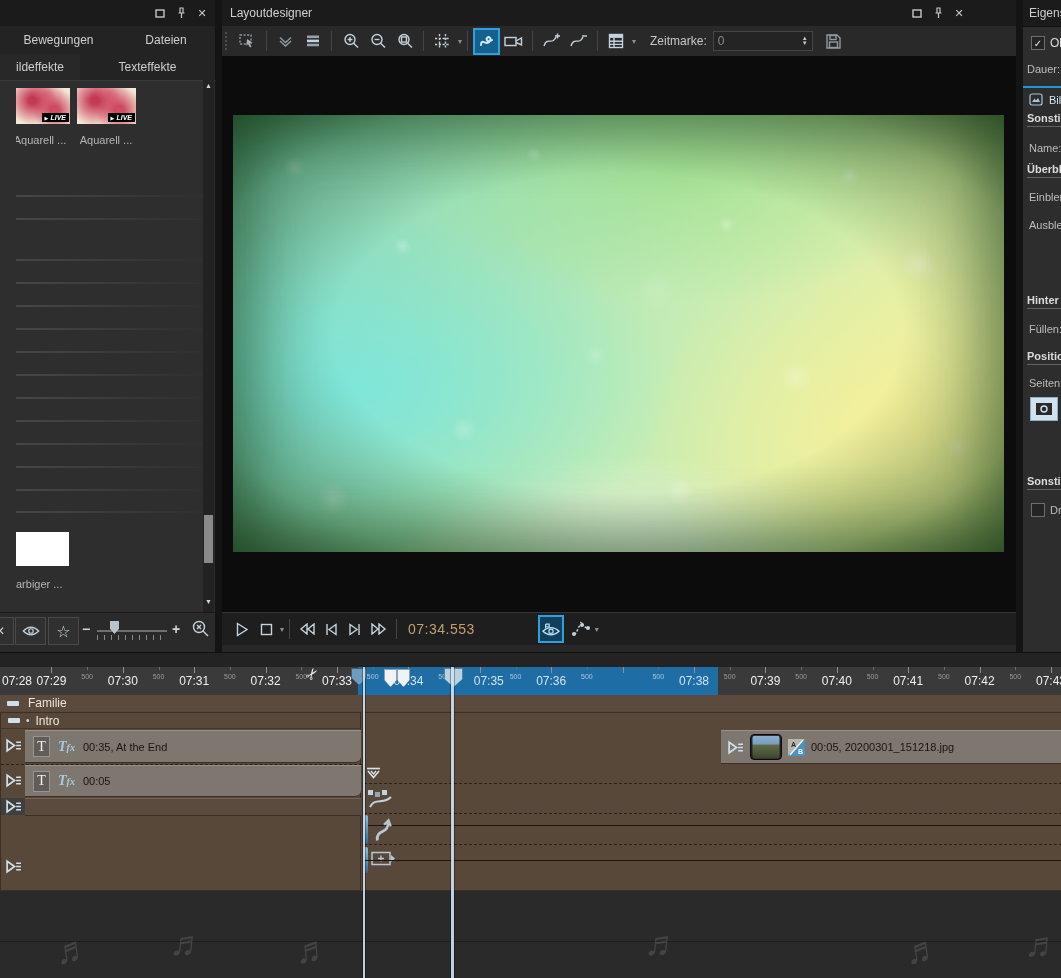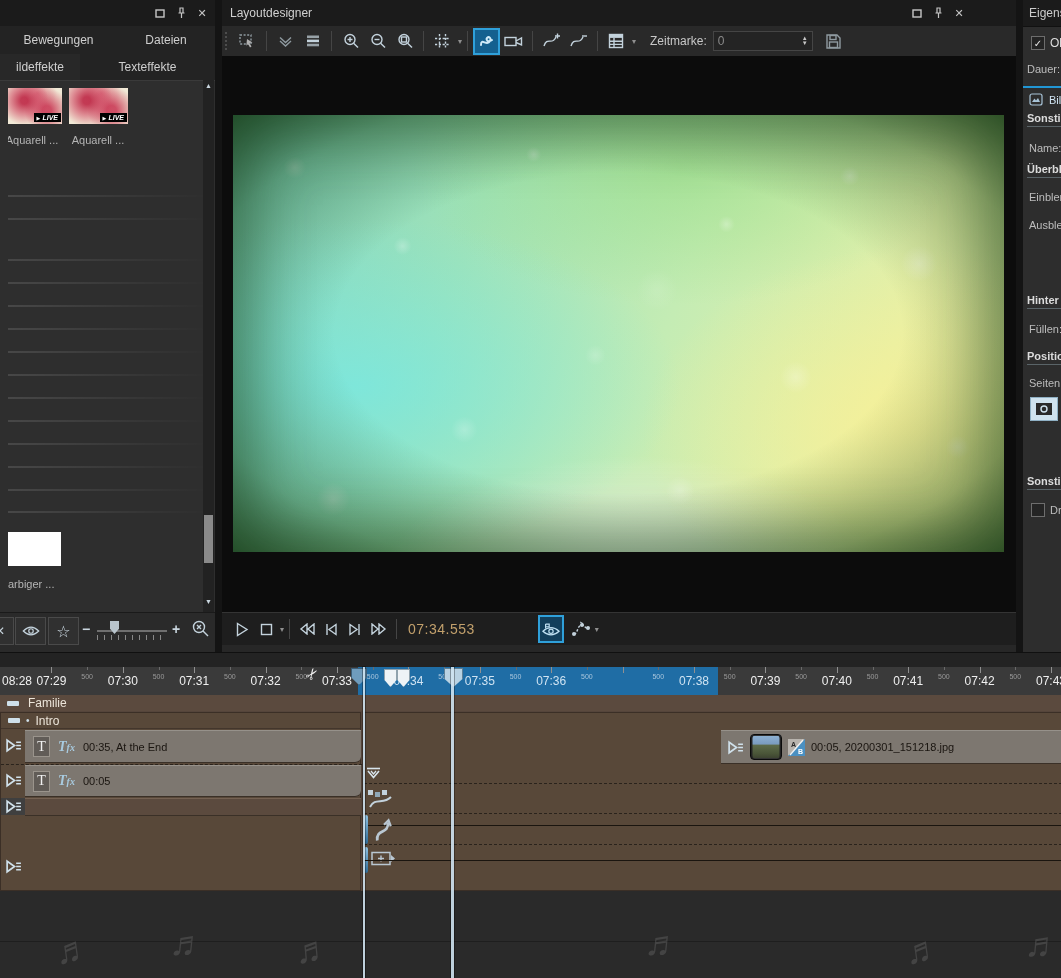--- a/index.html
+++ b/index.html
@@ -146,21 +146,21 @@
     <div class="abs tab" style="left:117px;top:26px;width:98px;height:28px;">
         <span>Dateien</span>
       </div>
     <div class="abs tab" style="left:0;top:54px;width:80px;height:26px;background:#282828;">
         <span>ildeffekte</span>
       </div>
     <div class="abs tab" style="left:80px;top:54px;width:135px;height:26px;">
         <span>Texteffekte</span>
       </div>
 
-    <div class="abs" id="fx-content" style="left:8px;top:80px;width:215px;height:532px;overflow:hidden;">
+    <div class="abs" id="fx-content" style="left:16px;top:80px;width:215px;height:532px;overflow:hidden;">
 
       <div class="abs" style="left:0;top:8px;width:54px;height:36px;">
         <div class="fx-thumb abs" style="left:0;top:0;right:0;bottom:0;"></div>
         <div class="live-badge">
             <span style="font-size:5px;">▶</span>
             <span>LIVE</span>
           </div>
       </div>
       <div class="abs" style="left:61px;top:8px;width:59px;height:36px;">
         <div class="fx-thumb abs" style="left:0;top:0;right:0;bottom:0;"></div>
@@ -457,21 +457,21 @@
       <div class="chk"></div>
       <span style="color:#bdbdbd;font-size:11px;white-space:nowrap;">Dr</span>
     </div>
   </div>
 
   <div id="timeline" class="abs">
 
     <div id="ruler" class="abs">
       <div class="rrange"></div>
 
-    <div class="rlab" style="left: 2px; width: 48px; text-align: left;">08:28</div>
+    <div class="rlab" style="left: 2px; width: 48px; text-align: left;">07:28</div>
         <div class="tick" style="left: 51.4px;"></div>
         <div class="rlab" style="left: 27.4px; width: 48px;">07:29</div>
         <div class="tick sm" style="left: 87.1px;"></div>
         <div class="rsub" style="left: 77.1px; width: 20px;">500</div>
         <div class="tick" style="left: 122.8px;"></div>
         <div class="rlab" style="left: 98.8px; width: 48px;">07:30</div>
         <div class="tick sm" style="left: 158.5px;"></div>
         <div class="rsub" style="left: 148.5px; width: 20px;">500</div>
         <div class="tick" style="left: 194.2px;"></div>
         <div class="rlab" style="left: 170.2px; width: 48px;">07:31</div>
@@ -483,21 +483,21 @@
         <div class="rsub" style="left: 291.3px; width: 20px;">500</div>
         <div class="tick" style="left: 337px;"></div>
         <div class="rlab" style="left: 313px; width: 48px;">07:33</div>
         <div class="tick sm" style="left: 372.7px;"></div>
         <div class="rsub rng" style="left: 362.7px; width: 20px;">500</div>
         <div class="tick" style="left: 408.4px;"></div>
         <div class="rlab rng" style="left: 384.4px; width: 48px;">07:34</div>
         <div class="tick sm" style="left: 444.1px;"></div>
         <div class="rsub rng" style="left: 434.1px; width: 20px;">500</div>
         <div class="tick" style="left: 479.8px;"></div>
-        <div class="rlab rng" style="left: 455.8px; width: 48px;">07:35</div>
+        <div class="rlab rng" style="left: 455.8px; width: 48px; text-align: right;">07:35</div>
         <div class="tick sm" style="left: 515.5px;"></div>
         <div class="rsub rng" style="left: 505.5px; width: 20px;">500</div>
         <div class="tick" style="left: 551.2px;"></div>
         <div class="rlab rng" style="left: 527.2px; width: 48px;">07:36</div>
         <div class="tick sm" style="left: 586.9px;"></div>
         <div class="rsub rng" style="left: 576.9px; width: 20px;">500</div>
         <div class="tick" style="left: 622.6px;"></div>
         <div class="rlab rng" style="left: 615px; width: 48px; margin-top: 20px;">07:37</div>
         <div class="tick sm" style="left: 658.3px;"></div>
         <div class="rsub rng" style="left: 648.3px; width: 20px;">500</div>

